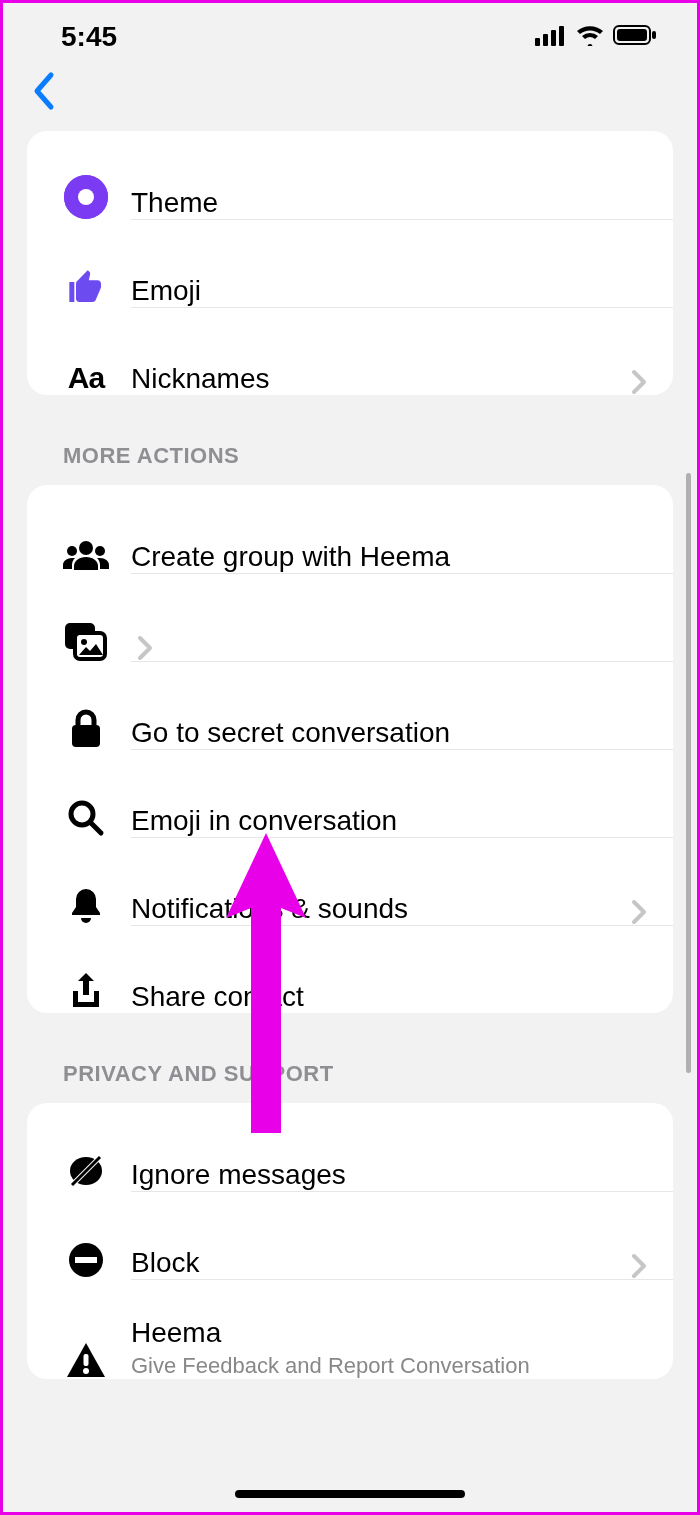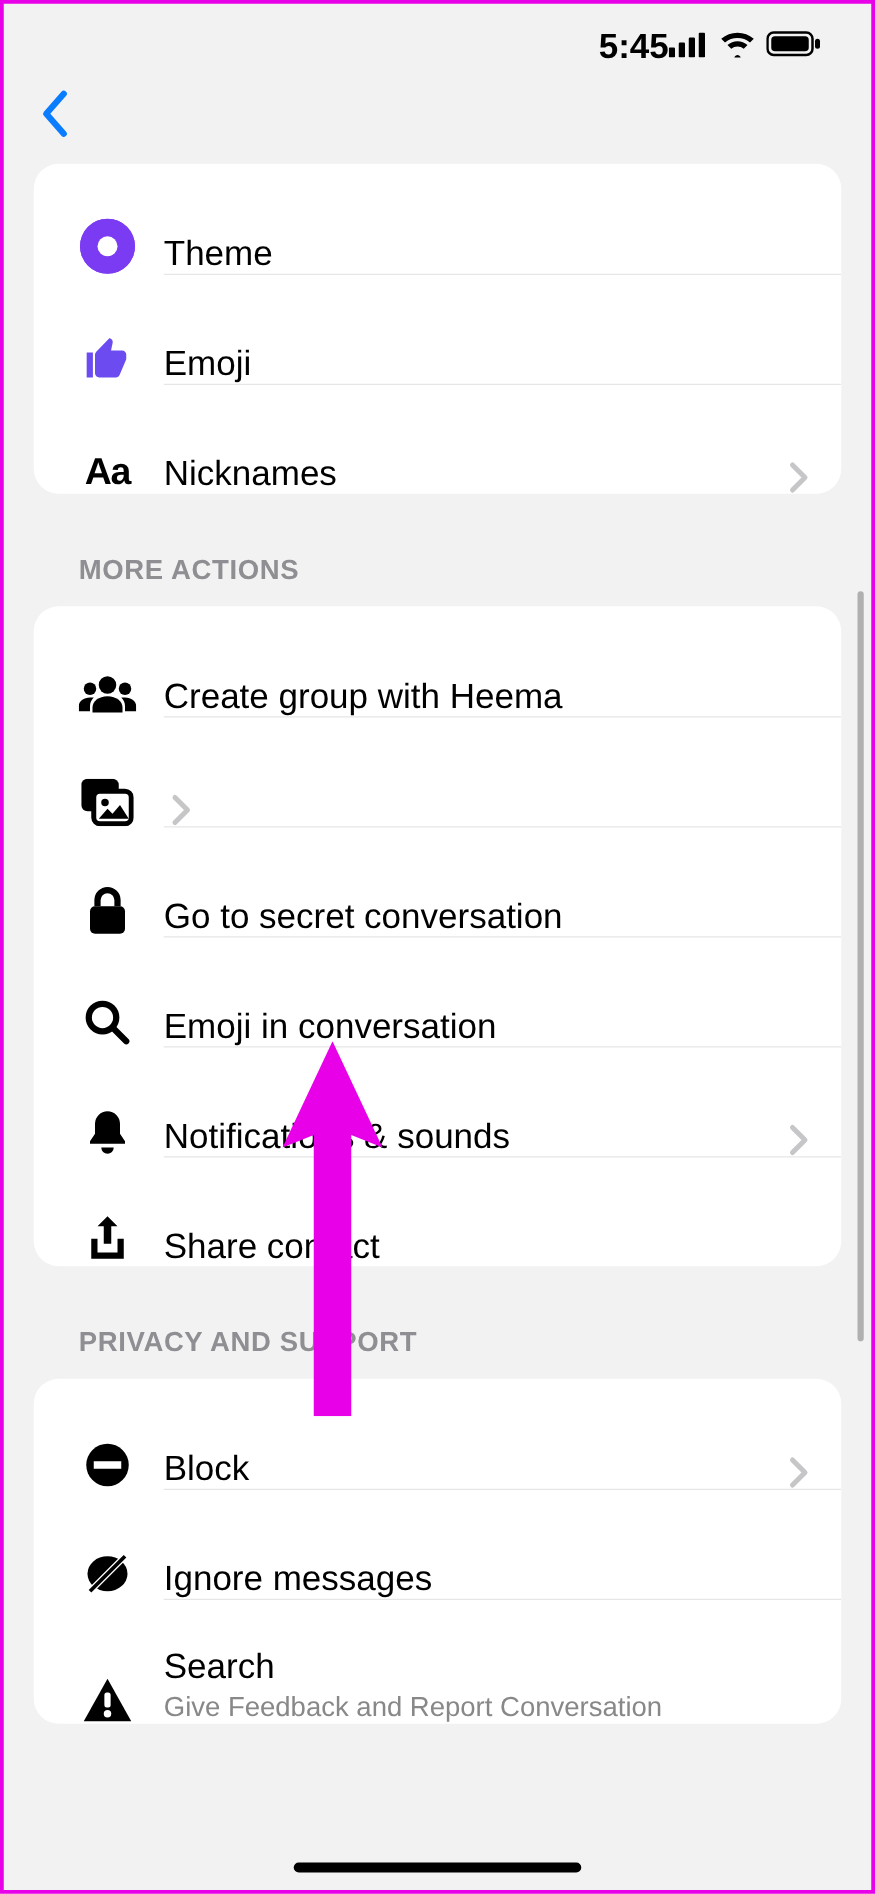--- a/index.html
+++ b/index.html
@@ -7,21 +7,21 @@
     width: 700px;
     height: 1515px;
     font-family: -apple-system, BlinkMacSystemFont, "Segoe UI", Helvetica, Arial, sans-serif;
     background: #f2f2f2;
     border: 3px solid #e800e8;
     position: relative;
     overflow: hidden;
   }
   .status-bar {
     display: flex;
-    justify-content: flex-end;
+    justify-content: space-between;
     align-items: center;
     padding: 18px 40px 8px 58px;
     font-size: 28px;
     font-weight: 600;
   }
   .status-icons { display: flex; align-items: center; gap: 8px; }
   .nav-header {
     padding: 10px 20px 20px 28px;
   }
   .back-chevron svg { display:block; }
@@ -274,56 +274,56 @@
       <div class="row-body">
           <div class="row-label">Share contact</div>
         </div>
     </div>
   </div>
 
   <div class="section-header">PRIVACY AND SUPPORT</div>
   <div class="card">
     <div class="row">
       <div class="row-icon">
-        <svg width="38" height="38" viewBox="0 0 38 38">
-            <circle cx="19" cy="19" r="17" fill="#000"></circle>
-            <rect x="8" y="16" width="22" height="6" fill="#fff"></rect>
-          </svg>
-      </div>
-      <div class="row-body">
-          <div class="row-label">Block</div>
-        </div>
-      <div class="row-chevron">
-        <svg width="16" height="26" viewBox="0 0 16 26">
-            <polyline points="3,3 13,13 3,23" fill="none" stroke="#c6c6c8" stroke-width="4" stroke-linecap="round" stroke-linejoin="round"></polyline>
-          </svg>
-      </div>
-    </div>
-    <div class="row">
-      <div class="row-icon">
         <svg width="40" height="40" viewBox="0 0 40 40">
             <ellipse cx="20" cy="20" rx="16" ry="14" fill="#000"></ellipse>
             <line x1="6" y1="34" x2="34" y2="6" stroke="#fff" stroke-width="5"></line>
             <line x1="6" y1="34" x2="34" y2="6" stroke="#000" stroke-width="3"></line>
           </svg>
       </div>
       <div class="row-body">
           <div class="row-label">Ignore messages</div>
         </div>
     </div>
+    <div class="row">
+      <div class="row-icon">
+        <svg width="38" height="38" viewBox="0 0 38 38">
+            <circle cx="19" cy="19" r="17" fill="#000"></circle>
+            <rect x="8" y="16" width="22" height="6" fill="#fff"></rect>
+          </svg>
+      </div>
+      <div class="row-body">
+          <div class="row-label">Block</div>
+        </div>
+      <div class="row-chevron">
+        <svg width="16" height="26" viewBox="0 0 16 26">
+            <polyline points="3,3 13,13 3,23" fill="none" stroke="#c6c6c8" stroke-width="4" stroke-linecap="round" stroke-linejoin="round"></polyline>
+          </svg>
+      </div>
+    </div>
     <div class="row" style="min-height:100px">
       <div class="row-icon">
         <svg width="42" height="38" viewBox="0 0 42 38">
             <path d="M21 2 L40 36 H2 Z" fill="#000"></path>
             <rect x="18.5" y="13" width="5" height="12" rx="2" fill="#fff"></rect>
             <circle cx="21" cy="30" r="3" fill="#fff"></circle>
           </svg>
       </div>
       <div class="row-body">
-        <div class="row-label">Search</div>
+        <div class="row-label">Heema</div>
         <div class="row-sub">Give Feedback and Report Conversation</div>
       </div>
     </div>
   </div>
 
 </div>
 
 <div class="arrow-annotation">
   <svg width="90" height="300" viewBox="0 0 90 300">
     <polygon points="45,0 5,85 30,75 30,300 60,300 60,75 85,85" fill="#e800e8"></polygon>

